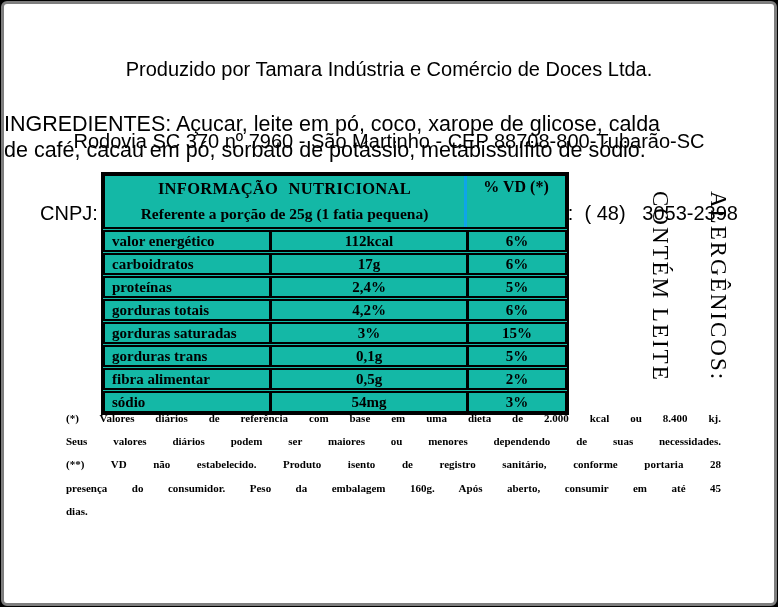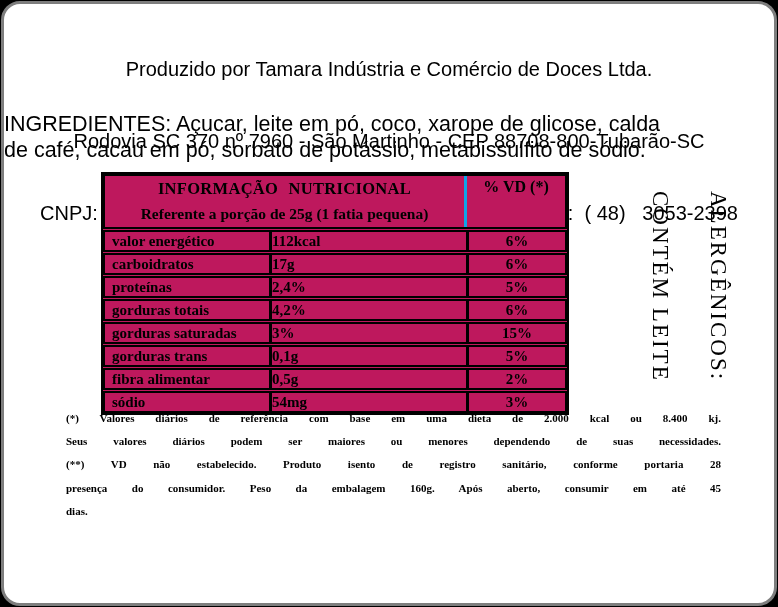--- a/index.html
+++ b/index.html
@@ -15,21 +15,21 @@
     width: 778px;
     height: 607px;
     background: #000;
   }
   .label {
     position: absolute;
     left: 1px; top: 1px; right: 1px; bottom: 1px;
     box-sizing: border-box;
     background: #fff;
     border: 3px solid #7e7e7e;
-    border-radius: 19px;
+    border-radius: 6px;
     color: #000;
     font-family: "Liberation Sans", sans-serif;
     overflow: hidden;
   }
   
   .header {
     position: absolute;
     top: 5px; left: 0; right: 0;
     text-align: center;
     font-size: 20px;
@@ -53,21 +53,21 @@
     font-size: 21.5px;
     line-height: 26px;
   }
   
   .ntable {
     position: absolute;
     left: 97px; top: 168px;
     width: 468px;
     box-sizing: border-box;
     border: 2px solid #000;
-    background: #be185d;
+    background: #14b8a6;
     font-family: "Liberation Serif", serif;
     font-weight: bold;
   }
   .nhead {
     display: flex;
     border: 2px solid #000;
   }
   .nhead-left {
     flex: 1;
     text-align: center;
@@ -101,20 +101,21 @@
     line-height: 16px;
   }
   .c-label {
     width: 164px;
     box-sizing: border-box;
     padding: 1px 2px 1px 7px;
   }
   .c-value {
     flex: 1;
     border-left: 3px solid #000;
+    text-align: center;
     padding: 1px 0;
   }
   .c-vd {
     width: 99px;
     box-sizing: border-box;
     border-left: 3px solid #000;
     text-align: center;
     padding: 1px 0;
   }
   

